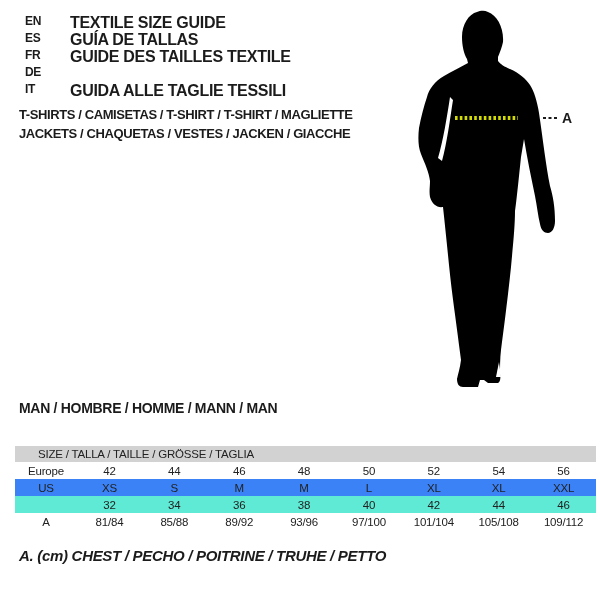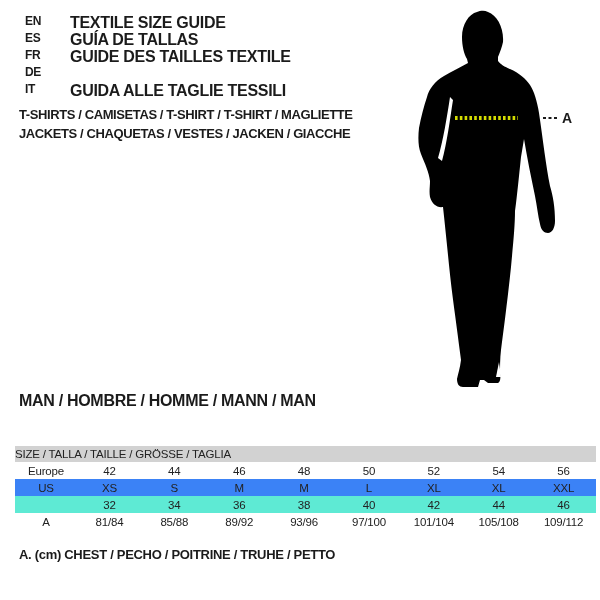--- a/index.html
+++ b/index.html
@@ -13,38 +13,38 @@
   .lang-row{display:flex;height:17px;align-items:flex-start;gap:12px;}
   .lang-code{width:33px;font-size:12px;font-weight:700;letter-spacing:-0.3px;}
   .lang-label{font-size:16px;font-weight:700;letter-spacing:-0.3px;white-space:nowrap;}
   
   .categories{position:absolute;left:19px;top:105px;}
   .category-line{font-size:13px;font-weight:700;letter-spacing:-0.4px;line-height:19px;white-space:nowrap;}
   
   .figure{position:absolute;left:400px;top:0;width:200px;height:400px;}
   .measure-label{font-family:"Liberation Sans","DejaVu Sans",sans-serif;font-size:14px;font-weight:700;}
   
-  .section-title{position:absolute;left:19px;top:392px;font-size:16px;font-weight:700;letter-spacing:-0.3px;white-space:nowrap;}
+  .section-title{position:absolute;left:19px;top:400px;font-size:14px;font-weight:700;letter-spacing:-0.3px;white-space:nowrap;}
   
   .size-table-wrap{position:absolute;left:15px;top:446px;width:581px;}
   table.size-table{border-collapse:collapse;width:100%;table-layout:fixed;}
   table.size-table th,table.size-table td{
     padding:0;font-weight:400;font-size:11.5px;letter-spacing:-0.2px;
     height:17px;text-align:center;vertical-align:middle;color:#222;
   }
   table.size-table th.thead{
-    background:#d2d2d2;text-align:left;padding-left:0;height:16px;
+    background:#d2d2d2;text-align:left;padding-left:23px;height:16px;
     font-size:11.5px;font-weight:400;letter-spacing:-0.2px;
   }
   td.row-label{text-align:left;padding-left:6px;}
   tr.row-white{background:#ffffff;}
   tr.row-light{background:#3b82f6;padding-left:8px;}
   tr.row-lighter{background:#5eead4;}
   
-  .footnote{position:absolute;left:19px;top:547px;font-size:13px;font-weight:700;letter-spacing:-0.3px;white-space:nowrap;}
+  .footnote{position:absolute;left:19px;top:547px;font-size:15px;font-weight:700;letter-spacing:-0.3px;white-space:nowrap;font-style:italic;}
 </style>
 </head>
 <body>
 
 <div class="lang-list">
   <div class="lang-row">
     <span class="lang-code">EN</span>
     <span class="lang-label">TEXTILE SIZE GUIDE</span>
   </div>
   <div class="lang-row">

